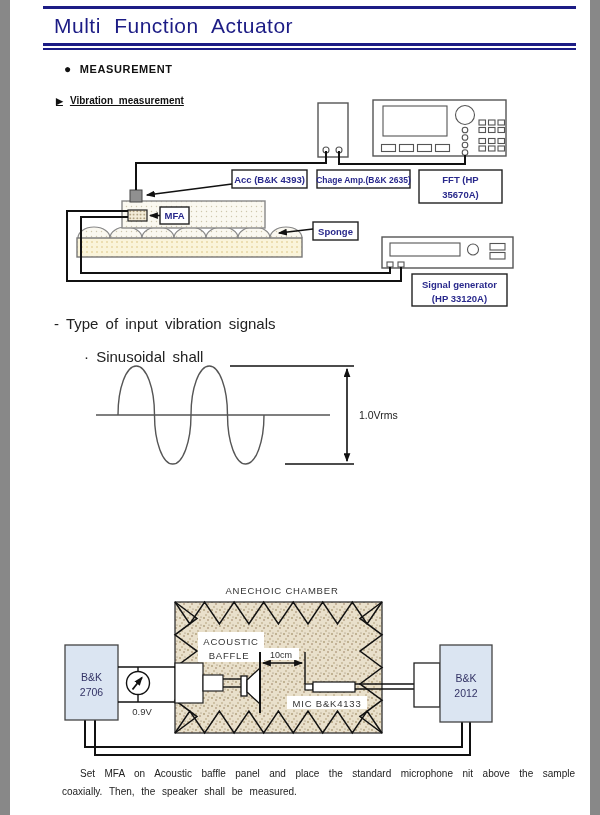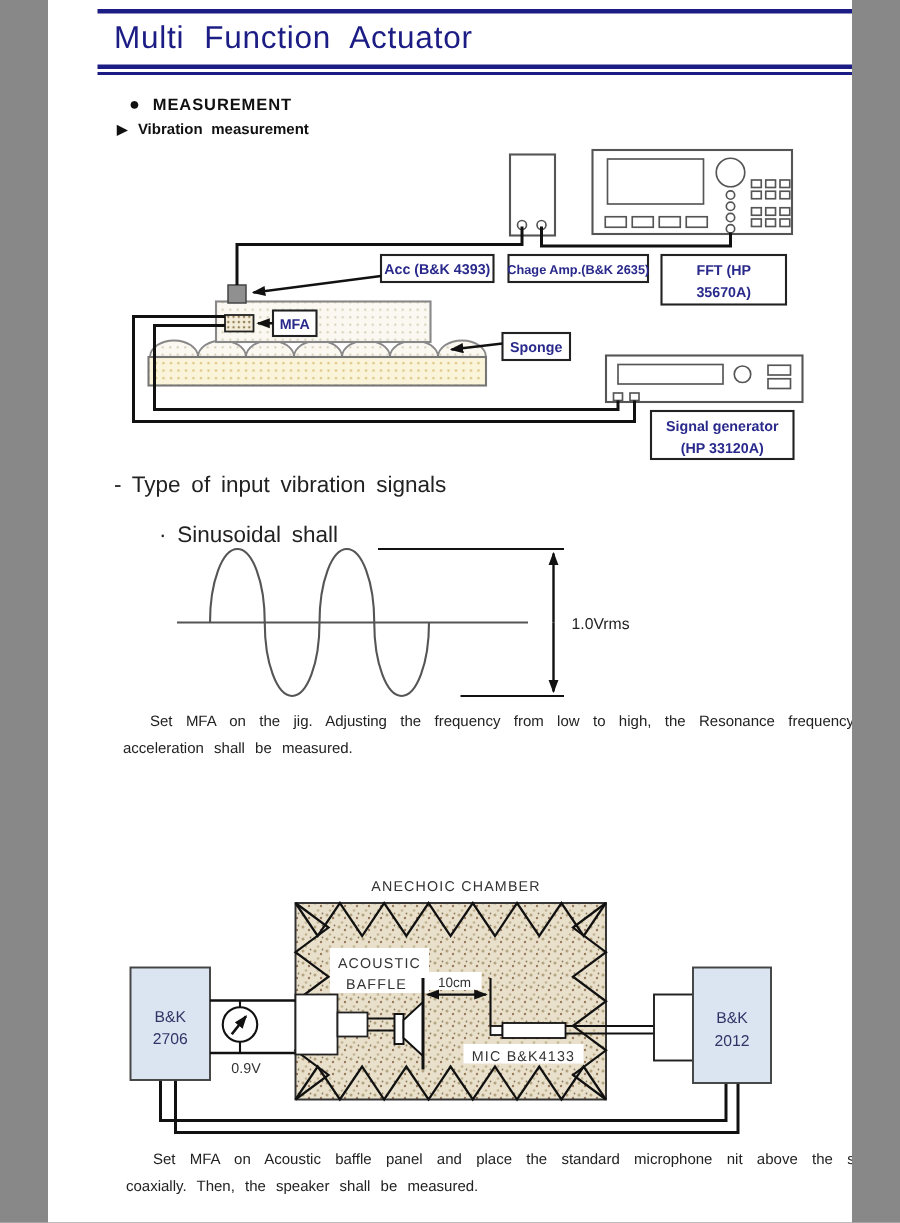--- a/index.html
+++ b/index.html
@@ -1,17 +1,17 @@
 <!DOCTYPE html>
 <html><head>
 <meta charset="utf-8">
 <style>
   html,body{margin:0;padding:0;background:#888;}
   .page{
-    position:relative;width:536px;height:815px;background:#ffffff;
+    position:relative;width:580px;height:815px;background:#ffffff;
     font-family:"Liberation Sans",sans-serif;color:#222;overflow:hidden;
     margin:0 auto;
   }
   .abs{position:absolute;}
   .rule{background:#1c1c85;}
   .doc-title{
     left:44px;top:14px;font-size:21px;color:#1c1c85;
     letter-spacing:0.5px;word-spacing:7px;font-weight:500;
   }
   .h-measure{left:54px;top:62px;font-size:11px;font-weight:bold;letter-spacing:0.6px;color:#111;text-align:right;}
@@ -40,21 +40,21 @@
 <div class="page">
 
   <div class="abs rule" style="left:33px;top:6px;width:533px;height:2.5px;"></div>
   <div class="abs doc-title">Multi Function Actuator</div>
   <div class="abs rule" style="left:33px;top:43px;width:533px;height:3px;"></div>
   <div class="abs rule" style="left:33px;top:48px;width:533px;height:1.5px;"></div>
 
   <div class="abs h-measure">
     <span class="dot">●</span><span>MEASUREMENT</span>
   </div>
-  <div class="abs h-sub" style="left:46px;top:81px;">
+  <div class="abs h-sub" style="left:46px;top:95px;text-decoration:underline;">
     <span class="tri">▶</span><span>Vibration measurement</span>
   </div>
 
   <svg class="abs" style="left:30px;top:95px;" width="540" height="216" viewBox="30 95 540 216">
     <defs>
       <marker id="ah1" viewBox="0 0 8 6" refX="7" refY="3" markerWidth="9" markerHeight="7" orient="auto" markerUnits="userSpaceOnUse">
         <path d="M0,0 L8,3 L0,6 Z" fill="#111"></path>
       </marker>
       <pattern id="jigdots" width="5" height="5" patternUnits="userSpaceOnUse">
         <rect width="5" height="5" fill="#faf8f0"></rect>
@@ -184,21 +184,20 @@
     <path d="M108,415 A18.25,49 0 0 1 144.5,415 A18.25,49 0 0 0 181,415 A18.25,49 0 0 1 217.5,415 A18.25,49 0 0 0 254,415" fill="none" stroke="#555" stroke-width="1.4"></path>
     <g>
       <line x1="220" y1="366" x2="344" y2="366" stroke="#111" stroke-width="1.3"></line>
       <line x1="275" y1="464" x2="344" y2="464" stroke="#111" stroke-width="1.3"></line>
       <line x1="337" y1="415" x2="337" y2="369" stroke="#111" stroke-width="1.6" marker-end="url(#ah2)"></line>
       <line x1="337" y1="415" x2="337" y2="461" stroke="#111" stroke-width="1.6" marker-end="url(#ah2)"></line>
       <text x="349" y="419" font-size="10.5" fill="#222">1.0Vrms</text>
     </g>
   </svg>
 
-  <p class="abs body-text" style="left:50px;top:473px;width:513px;margin:0;">Set MFA on the jig. Adjusting the frequency from low to high, the Resonance frequency and acceleration shall be measured.</p>
 
 
   <svg class="abs" style="left:30px;top:577px;" width="540" height="190" viewBox="30 577 540 190">
     <defs>
       <marker id="ah3" viewBox="0 0 8 6" refX="7" refY="3" markerWidth="9" markerHeight="7" orient="auto" markerUnits="userSpaceOnUse">
         <path d="M0,0 L8,3 L0,6 Z" fill="#111"></path>
       </marker>
       <pattern id="sand" width="8" height="8" patternUnits="userSpaceOnUse">
         <rect width="8" height="8" fill="#e9e0cb"></rect>
         <circle cx="2" cy="2" r="1" fill="#b3a37f"></circle>

